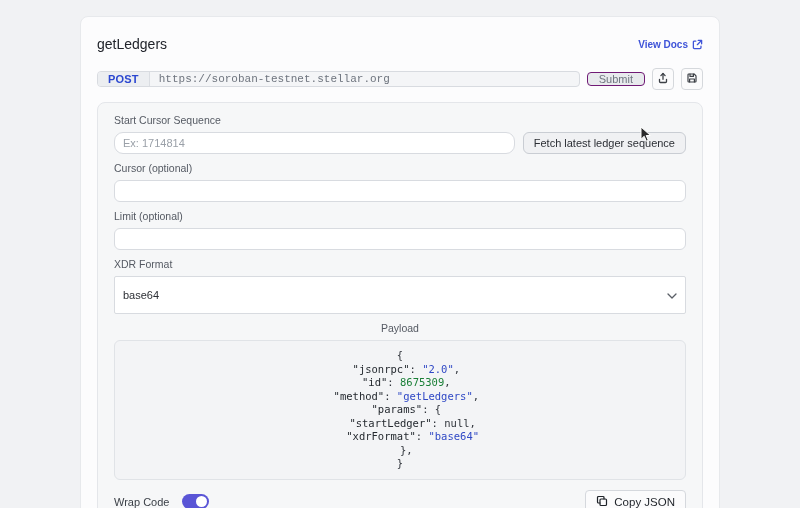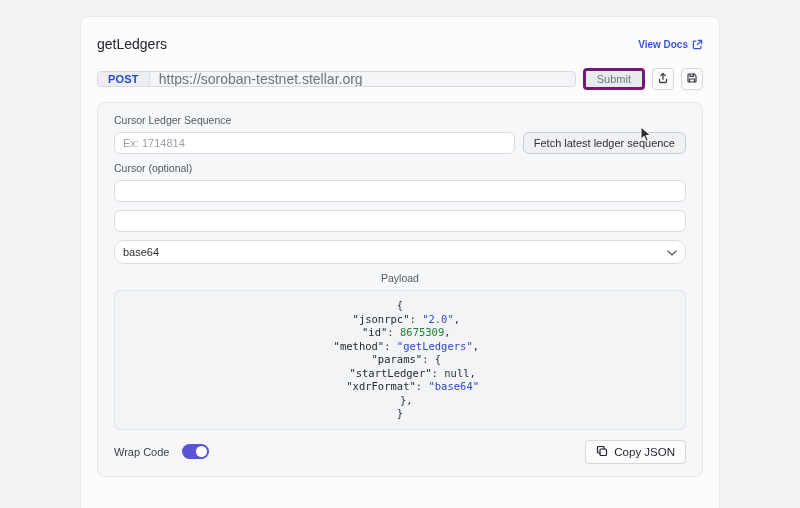--- a/index.html
+++ b/index.html
@@ -41,26 +41,26 @@
     border: 1px solid #d8dbe0; border-radius: 4px;
     background: #f4f5f7; overflow: hidden; height: 16px;
   }
   .method {
     display: flex; align-items: center; padding: 0 10px;
     background: #eceef1; border-right: 1px solid #dadde2;
     font-size: 11px; font-weight: 700; color: #2b47d0; letter-spacing: .2px;
   }
   .url-input {
     flex: 1; border: none; outline: none; background: transparent;
-    padding: 0 9px; font-size: 14px; color: #6e747e;
-    font-family: Liberation Sans, sans-serif;
+    padding: 0 9px; font-size: 11px; color: #6e747e;
+    font-family: Liberation Mono, monospace;
   }
   .submit-btn {
-    height: 22px; padding: 0 11px;
-    background: #e8eaed; border: 3px solid #701a75; border-radius: 4px;
+    height: 14px; padding: 0 11px;
+    background: #e8eaed; border: 1px solid #701a75; border-radius: 4px;
     font-size: 11px; color: #707680; font-family: "Liberation Sans", sans-serif;
     cursor: pointer;
   }
   .icon-btn {
     width: 22px; height: 22px; flex: 0 0 22px;
     display: flex; align-items: center; justify-content: center;
     background: #fbfbfc; border: 1px solid #d5d8dc; border-radius: 4px;
     color: #3c4046; cursor: pointer;
   }
 
@@ -77,31 +77,31 @@
     line-height: 13px; margin-bottom: 5px;
   }
   .field .row { display: flex; align-items: center; gap: 8px; }
   .text-input {
     width: 100%; height: 22px;
     background: #ffffff; border: 1px solid #d8dbe0; border-radius: 6px;
     padding: 0 8px; font-size: 11px; color: #2c2f35; outline: none;
     font-family: "Liberation Sans", sans-serif;
   }
   .text-input::placeholder { color: #9aa0a8; }
-  .row .text-input { flex: 1; }
+  .row .text-input { flex: 1; border-radius: 9px; }
   .fetch-btn {
     height: 22px; padding: 0 10px; white-space: nowrap;
     background: #f0f1f3; border: 1px solid #c9cdd3; border-radius: 6px;
     font-size: 11px; color: #2c2f35; font-family: "Liberation Sans", sans-serif;
     cursor: pointer;
   }
   .select {
     display: flex; align-items: center; justify-content: space-between;
-    height: 24px; background: #ffffff; border: 1px solid #d8dbe0;
-    border-radius: 10px; padding: 0 8px; font-size: 11px; color: #2c2f35;
+    height: 38px; background: #ffffff; border: 1px solid #d8dbe0;
+    border-radius: 2px; padding: 0 8px; font-size: 11px; color: #2c2f35;
     cursor: pointer;
   }
   .select svg { color: #5a5f66; }
 
   .code-block {
     background: #f3f4f6; border: 1px solid #e0e3e7; border-radius: 6px;
     padding: 8px 10px;
     font-family: "DejaVu Sans Mono", monospace;
     font-size: 10.5px; line-height: 13.5px;
   }
@@ -179,37 +179,39 @@
           <path d="M4 2 V4.4 H7.4 V2"></path>
           <path d="M3.6 10 V7 H8.4 V10"></path>
         </svg>
       </span>
     </button>
   </div>
 
   <div class="panel">
 
     <div class="field">
-      <label>Cursor Ledger Sequence</label>
+      <label>Start Cursor Sequence</label>
       <div class="row">
         <input class="text-input" type="text" placeholder="Ex: 1714814" style="">
         <button class="fetch-btn">Fetch latest ledger sequence</button>
       </div>
     </div>
 
     <div class="field">
       <label>Cursor (optional)</label>
       <input class="text-input" type="text" value="" style="">
     </div>
 
     <div class="field">
+      <label>Limit (optional)</label>
       <input class="text-input" type="text" value="" style="">
     </div>
 
     <div class="field">
+      <label>XDR Format</label>
       <div class="select">
         <span>base64</span>
         <span>
           <svg width="10" height="6" viewBox="0 0 10 6" fill="none" stroke="currentColor" stroke-width="1.3" stroke-linecap="round" stroke-linejoin="round">
             <path d="M1 1 L5 5 L9 1"></path>
           </svg>
         </span>
       </div>
     </div>
 

